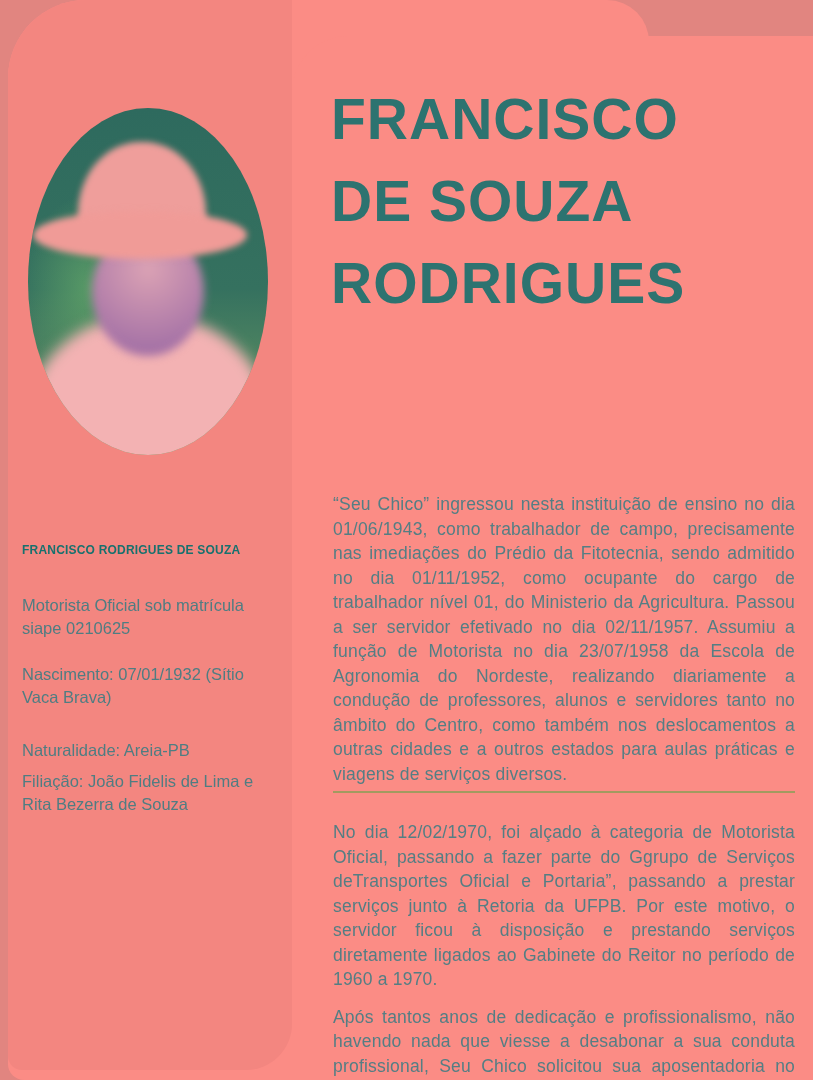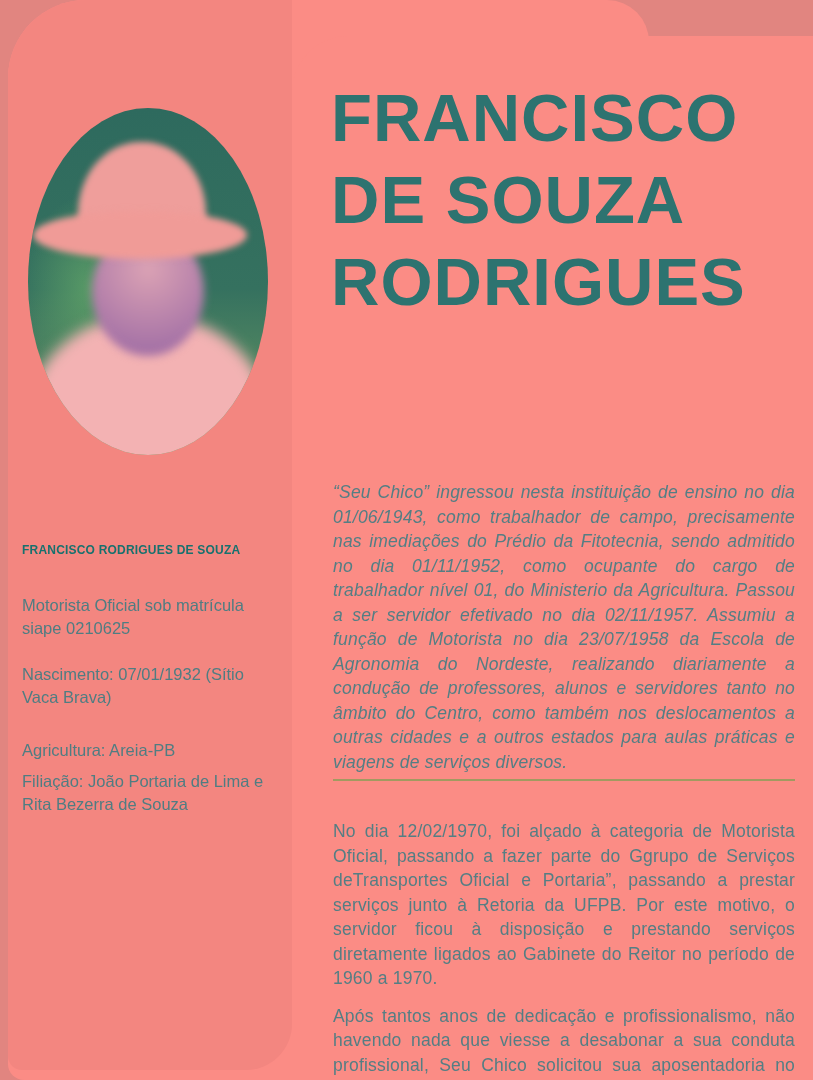--- a/index.html
+++ b/index.html
@@ -31,22 +31,22 @@
     background:var(--panel-medium);
     border-radius:78px 0 46px 14px;
   }
   
   .panel-light-main{
     position:absolute;left:292px;top:36px;width:521px;height:1044px;
     background:var(--panel-light);
     border-radius:56px 0 0 0;
   }
   .title{
-    position:absolute;left:331px;top:32px;width:470px;
-    font-size:67px;font-weight:bold;line-height:82px;letter-spacing:1px;
+    position:absolute;left:331px;top:40px;width:470px;
+    font-size:57px;font-weight:bold;line-height:82px;letter-spacing:1px;
     color:var(--title-teal);
   }
   .title span{display:block;}
   
   .photo{
     position:absolute;left:28px;top:108px;width:240px;height:347px;
     border-radius:50%;overflow:hidden;
     background:
       radial-gradient(95px 130px at 26% 52%, rgba(118,188,108,.55), rgba(118,188,108,0) 72%),
       linear-gradient(180deg,#2e6a5e 0%,#35715f 52%,#6f9d63 100%);
@@ -84,26 +84,26 @@
   .sidebar-field.f1{margin-bottom:23px;}
   .sidebar-field.f2{margin-bottom:30px;}
   .sidebar-field.f3{margin-bottom:8px;}
   .bodycol{
     position:absolute;left:333px;top:479px;width:462px;
     color:var(--body-text);
     font-size:17.5px;line-height:24.5px;letter-spacing:.2px;
     text-align:justify;
   }
   .bodycol p{margin:0;}
-  .bodycol .p1{margin-top:1px;font-style:italic;}
+  .bodycol .p1{margin-top:13px;}
   .divider{
     border:none;border-top:2px solid var(--divider);
     margin:5px 0 0 0;height:0;
   }
-  .bodycol .p2{margin-top:38px;}
+  .bodycol .p2{margin-top:27px;}
   .bodycol .p3{margin-top:13px;}
 </style>
 </head>
 <body>
 
 <div class="canvas">
 
   <div class="panel-light-left"></div>
   <div class="panel-mid"></div>
   <div class="panel-light-main"></div>
@@ -118,22 +118,22 @@
   <h1 class="title">
     <span>FRANCISCO</span>
     <span>DE SOUZA</span>
     <span>RODRIGUES</span>
   </h1>
 
   <div class="sidebar">
     <h2 class="sidebar-name">FRANCISCO RODRIGUES DE SOUZA</h2>
     <div class="sidebar-field f1">Motorista Oficial sob matrícula siape 0210625</div>
     <div class="sidebar-field f2">Nascimento: 07/01/1932 (Sítio Vaca Brava)</div>
-    <div class="sidebar-field f3">Agricultura: Areia-PB</div>
-    <div class="sidebar-field f4">Filiação: João Portaria de Lima e Rita Bezerra de Souza</div>
+    <div class="sidebar-field f3">Naturalidade: Areia-PB</div>
+    <div class="sidebar-field f4">Filiação: João Fidelis de Lima e Rita Bezerra de Souza</div>
   </div>
 
   <div class="bodycol">
     <p class="p1">“Seu Chico” ingressou nesta instituição de ensino no dia 01/06/1943, como trabalhador de campo, precisamente nas imediações do Prédio da Fitotecnia, sendo admitido no dia 01/11/1952, como ocupante do cargo de trabalhador nível 01, do Ministerio da Agricultura. Passou a ser servidor efetivado no dia 02/11/1957. Assumiu a função de Motorista no dia 23/07/1958 da Escola de Agronomia do Nordeste, realizando diariamente a condução de professores, alunos e servidores tanto no âmbito do Centro, como também nos deslocamentos a outras cidades e a outros estados para aulas práticas e viagens de serviços diversos.</p>
     <hr class="divider">
     <p class="p2">No dia 12/02/1970,  foi alçado à categoria de Motorista Oficial, passando a fazer parte do Ggrupo de Serviços deTransportes Oficial e Portaria”, passando a prestar serviços junto à Retoria da UFPB. Por este motivo, o servidor ficou à disposição e prestando serviços diretamente ligados ao Gabinete do Reitor  no período de 1960 a 1970.</p>
     <p class="p3">Após tantos anos de dedicação e profissionalismo, não havendo nada que viesse a desabonar a sua conduta profissional, Seu Chico solicitou sua aposentadoria no ano de 1979, a qual foi publicada no dia 10/04/1979, sob Portaria R/DP/Nº 209.</p>
   </div>
 
 </div>

